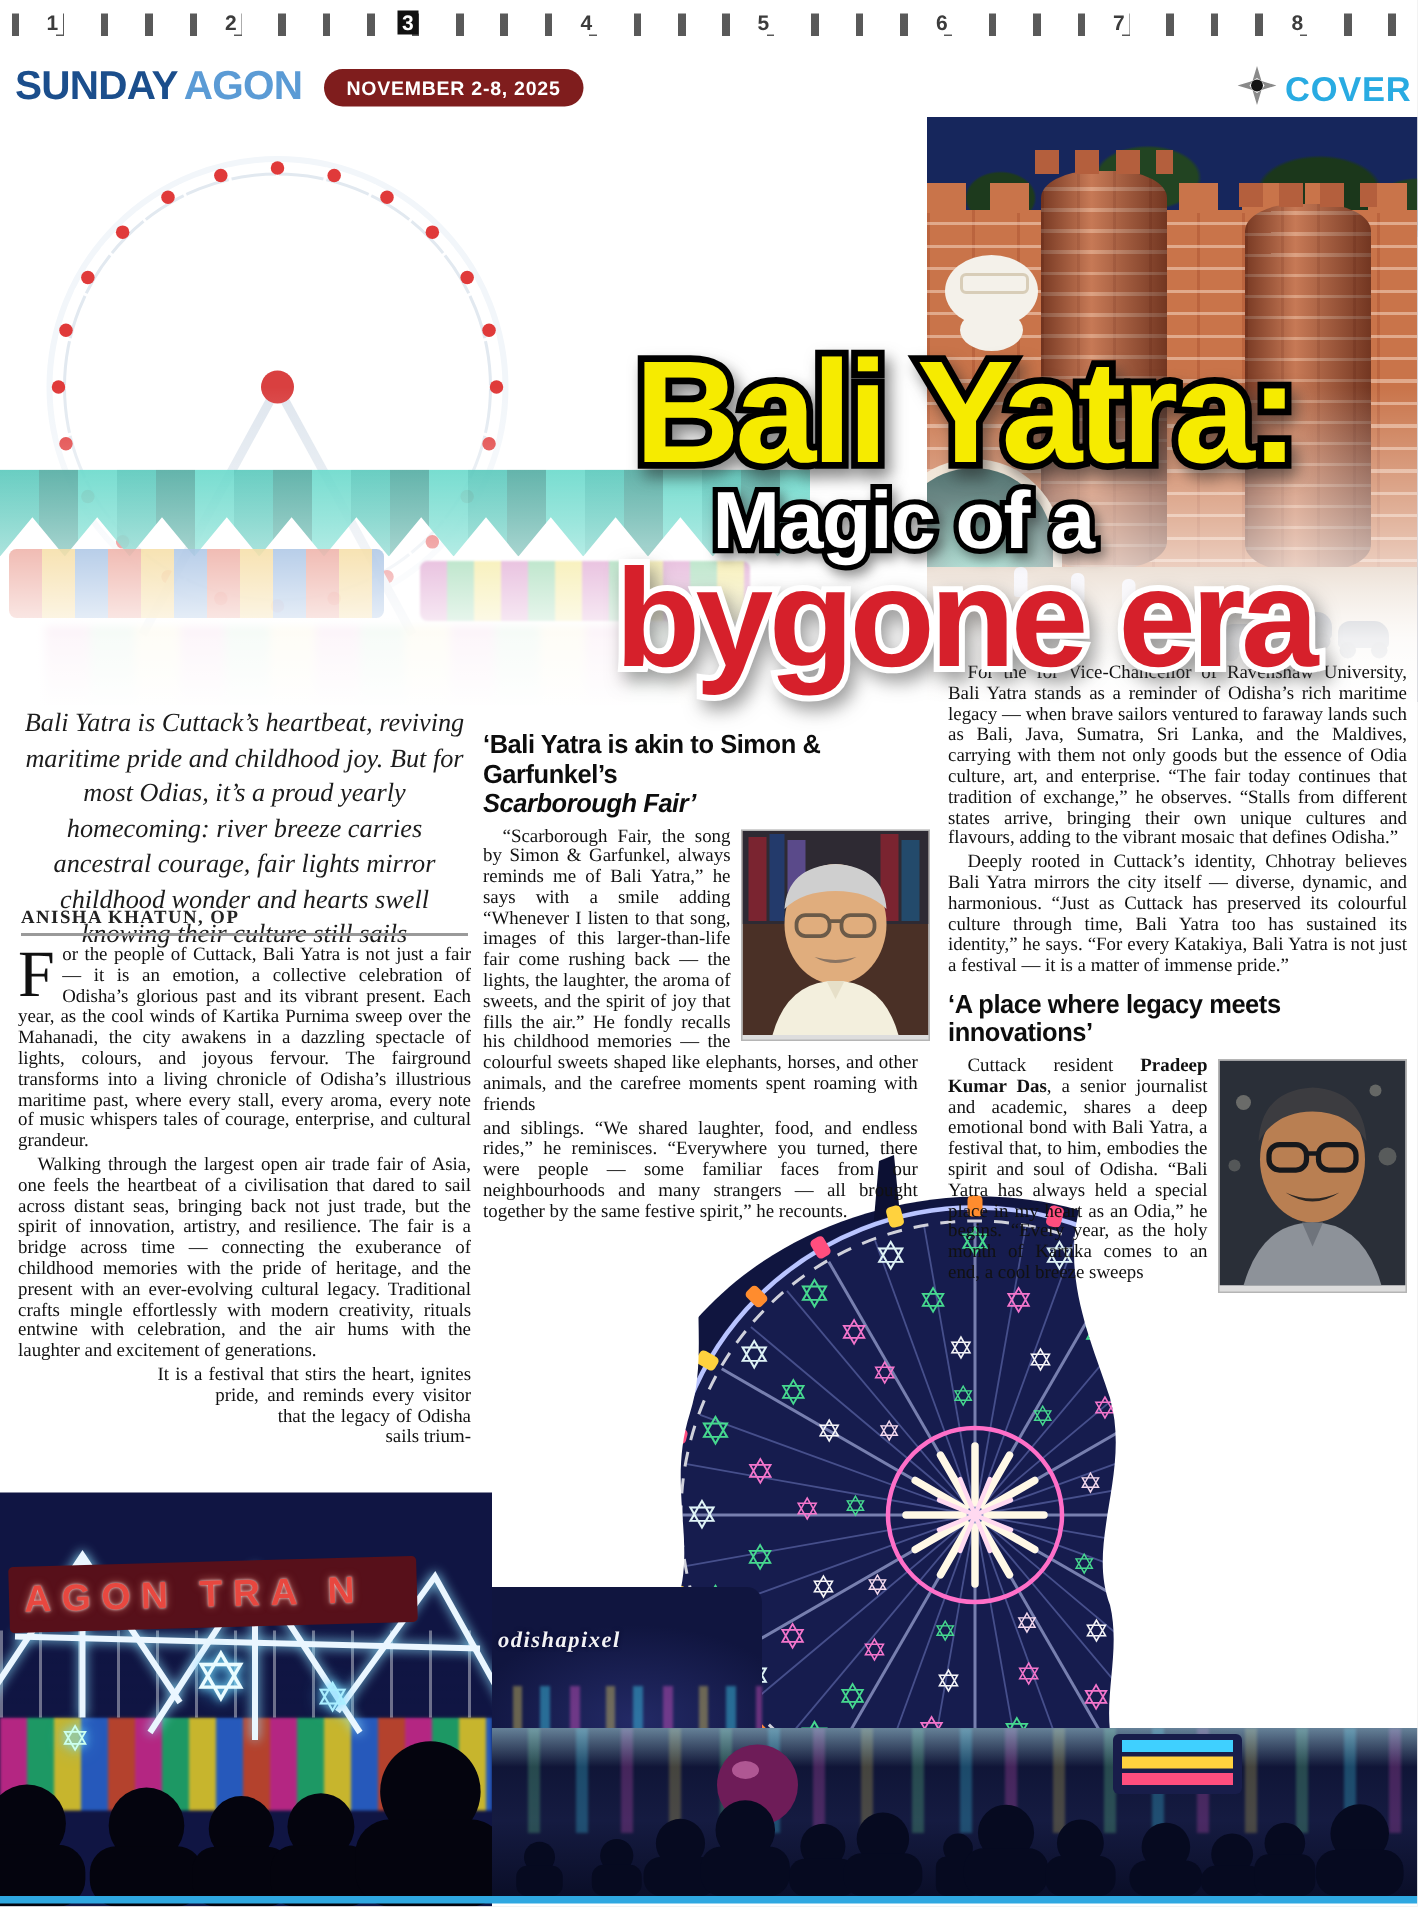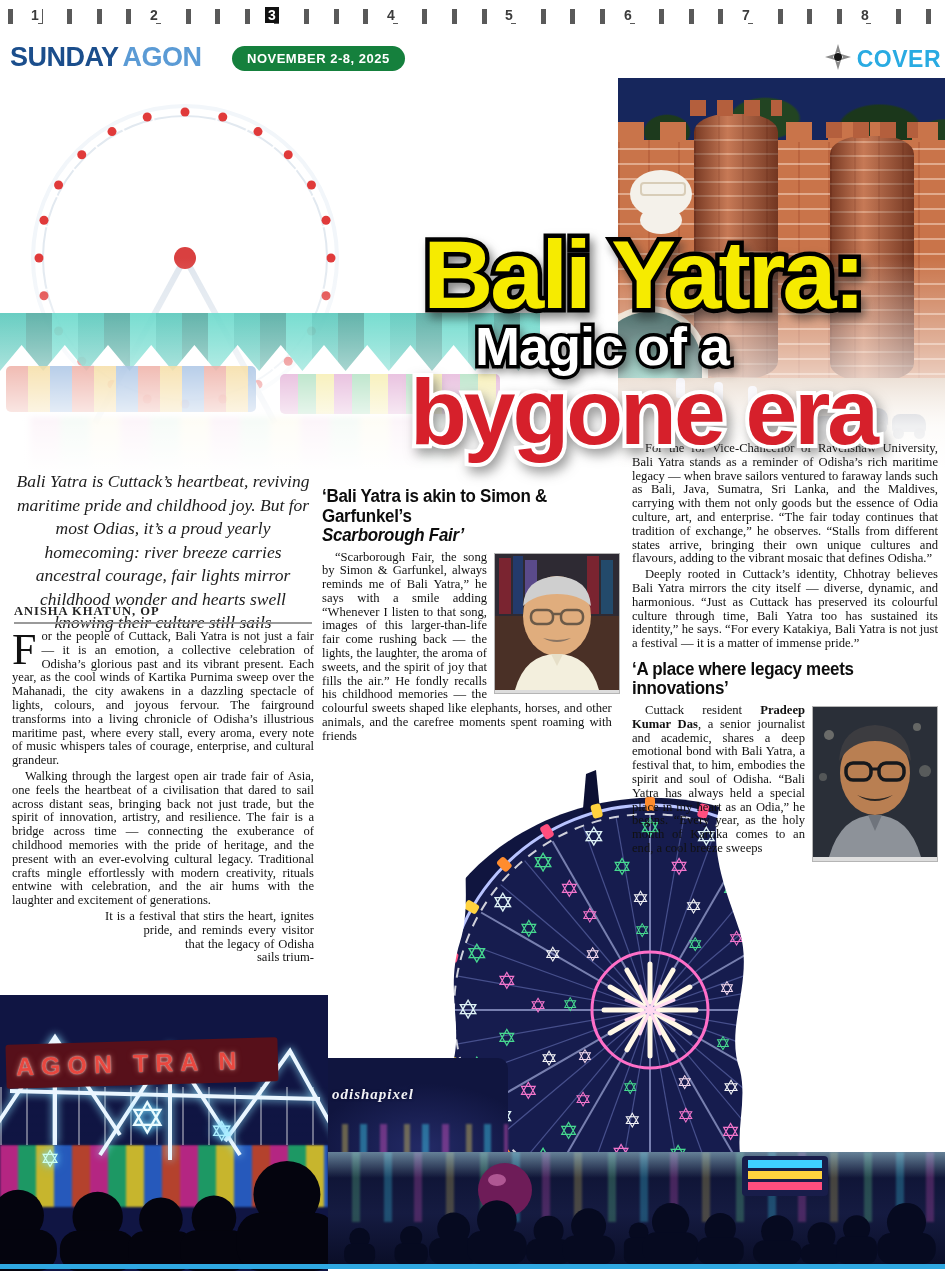--- a/index.html
+++ b/index.html
@@ -12,21 +12,21 @@
   .ruler-ticks{position:absolute;left:8px;right:8px;top:3px;height:15px;
     background:
       repeating-linear-gradient(90deg,#3c3c3c 0 5px,transparent 5px 29.6px);
     opacity:.85;}
   .rnum{position:absolute;top:1px;font:bold 14px "Liberation Sans",sans-serif;color:#3c3c3c;background:#fff;padding:0 3px;}
   .rnum-active{background:#111;color:#fff;}
 
   
   .masthead{position:absolute;left:10px;top:42px;z-index:6;font:800 27px "Liberation Sans",sans-serif;letter-spacing:-.5px;}
   .masthead .m1{color:#1b4e8c;} .masthead .m2{color:#5b9bd5;margin-left:4px;}
-  .date-badge{position:absolute;left:232px;top:46px;z-index:6;background:#15803d;color:#fff;
+  .date-badge{position:absolute;left:216px;top:46px;z-index:6;background:#7f1d1d;color:#fff;
     font:bold 13px "Liberation Sans",sans-serif;letter-spacing:.5px;padding:5px 15px;border-radius:14px;}
   .section-flag{position:absolute;right:4px;top:44px;z-index:6;display:flex;align-items:center;gap:6px;}
   .section-label{color:#29abe2;font:800 23px "Liberation Sans",sans-serif;letter-spacing:.5px;}
 
   
   .photo-left{position:absolute;left:0;top:78px;width:625px;height:392px;z-index:1;overflow:hidden;
     background:linear-gradient(180deg,#aednf 0,#a8d9ee 0,#bfe4f4 45%,#e9f4f8 75%,#fff 100%);}
   .photo-left .canopy{position:absolute;left:0;top:235px;width:540px;height:58px;opacity:.9;
     background:repeating-linear-gradient(90deg,#15b2a0 0 26px,#0c8a7c 26px 52px,#2ccab6 52px 78px);
     clip-path:polygon(0 0,100% 0,100% 55%,96% 100%,92% 55%,88% 100%,84% 55%,80% 100%,76% 55%,72% 100%,68% 55%,64% 100%,60% 55%,56% 100%,52% 55%,48% 100%,44% 55%,40% 100%,36% 55%,32% 100%,28% 55%,24% 100%,20% 55%,16% 100%,12% 55%,8% 100%,4% 55%,0 100%);}
@@ -308,20 +308,21 @@
         <rect x="36" y="56" width="22" height="14" rx="6" fill="none" stroke="#6b5a48" stroke-width="2.5"></rect>
         <rect x="66" y="56" width="22" height="14" rx="6" fill="none" stroke="#6b5a48" stroke-width="2.5"></rect>
         <line x1="58" y1="60" x2="66" y2="60" stroke="#6b5a48" stroke-width="2.5"></line>
         <path d="M48 84 Q62 92 76 84 Q62 88 48 84 Z" fill="#8a7462"></path>
         <path d="M20 136 Q30 100 62 100 Q94 100 104 136 Z" fill="#f3efdd"></path>
         <path d="M56 100 L62 112 L68 100 Z" fill="#e6dfc8"></path>
       </svg>
     </div>
     <div class="sp-c2" data-interactable="false"></div>
     <p class="ind" data-interactable="false">“Scarborough Fair, the song by Simon &amp; Garfunkel, always reminds me of Bali Yatra,” he says with a smile adding “Whenever I listen to that song, images of this larger-than-life fair come rushing back — the lights, the laughter, the aroma of sweets, and the spirit of joy that fills the air.” He fondly recalls his childhood memories — the colourful sweets shaped like elephants, horses, and other animals, and the carefree moments spent roaming with friends</p>
+    <p data-interactable="false">and siblings. “We shared laughter, food, and endless rides,” he reminisces. “Everywhere you turned, there were people — some familiar faces from our neighbourhoods and many strangers — all brought together by the same festive spirit,” he recounts.</p>
   </div>
 
   <div class="col col3" data-interactable="false">
     <p class="ind" data-interactable="false">For the for Vice-Chancellor of Ravenshaw University, Bali Yatra stands as a reminder of Odisha’s rich maritime legacy — when brave sailors ventured to faraway lands such as Bali, Java, Sumatra, Sri Lanka, and the Maldives, carrying with them not only goods but the essence of Odia culture, art, and enterprise. “The fair today continues that tradition of exchange,” he observes. “Stalls from different states arrive, bringing their own unique cultures and flavours, adding to the vibrant mosaic that defines Odisha.”</p>
     <p class="ind" data-interactable="false">Deeply rooted in Cuttack’s identity, Chhotray believes Bali Yatra mirrors the city itself — diverse, dynamic, and harmonious. “Just as Cuttack has preserved its colourful culture through time, Bali Yatra too has sustained its identity,” he says. “For every Katakiya, Bali Yatra is not just a festival — it is a matter of immense pride.”</p>
     <div class="sec-h" data-interactable="false"><span data-interactable="false">‘A place where legacy meets innovations’</span></div>
     <div class="portrait" data-interactable="false">
       <svg width="124" height="150" viewBox="0 0 124 150">
         <rect width="124" height="150" fill="#2a2f38"></rect>
         <circle cx="16" cy="28" r="5" fill="rgba(255,250,220,.3)"></circle>

